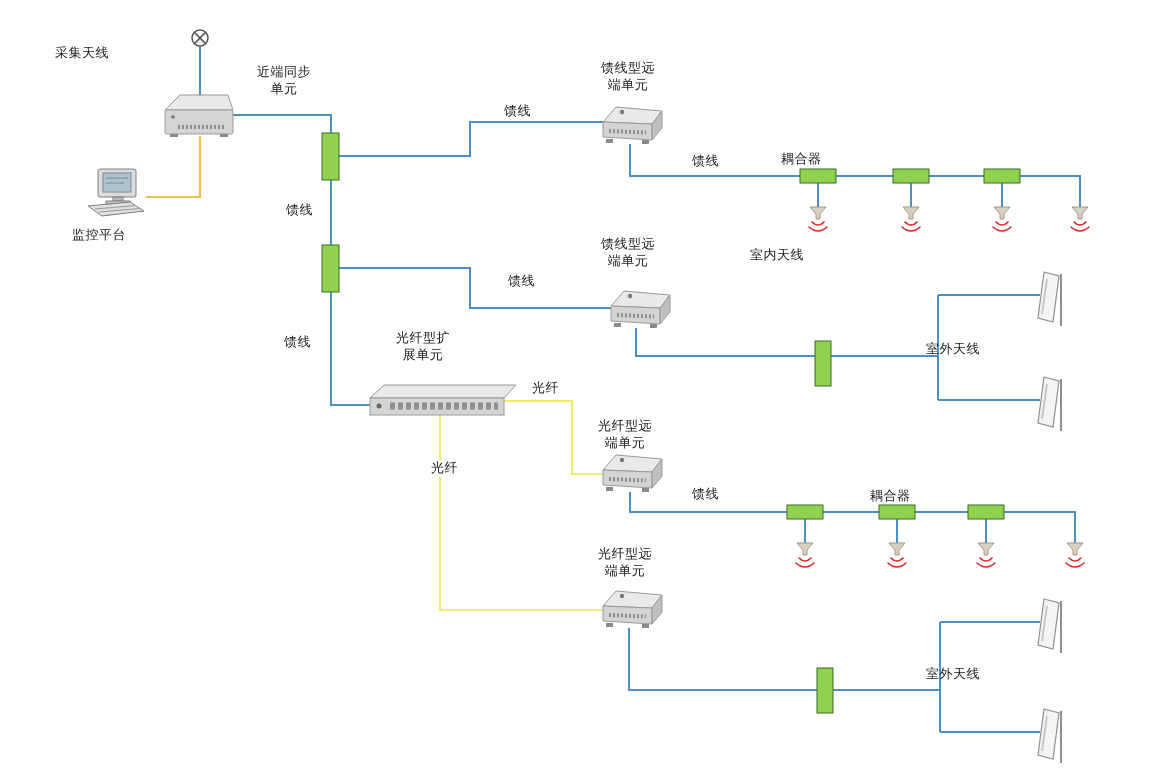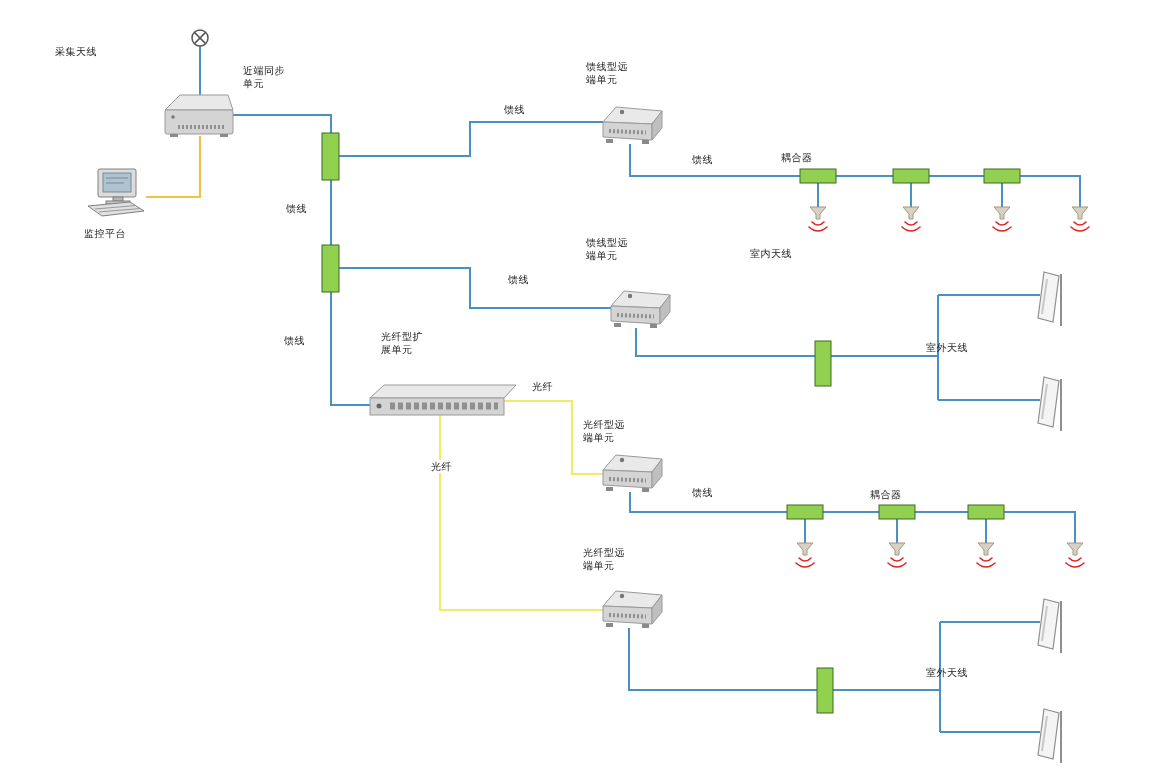--- a/index.html
+++ b/index.html
@@ -2,27 +2,27 @@
 <html style="--feeder-line: #4a90c2; --fiber-line: #f2ea6a; --monitor-link-line: #f0c24b; --coupler-fill: #92d050; --coupler-stroke: #3a6b21; --wave: #e02020; --device-light: #e9e9e9; --device-mid: #d4d4d4; --device-stroke: #9a9a9a; --label-color: #1a1a1a;"><head>
 <meta charset="utf-8">
 <style>
   * { box-sizing: border-box; margin: 0; padding: 0; }
   html, body { background: #ffffff; }
   body { font-family: "DejaVu Sans", "Liberation Sans", sans-serif; }
   .canvas { position: relative; width: 1156px; height: 778px; background: #ffffff; overflow: hidden; }
   .layer { position: absolute; left: 0; top: 0; }
   .lbl {
     position: absolute;
-    font-size: 10px;
+    font-size: 13px;
     line-height: 1.3;
     color: var(--label-color, #1a1a1a);
     white-space: pre-line;
     letter-spacing: 0.5px;
   }
-  .lbl.c { }
+  .lbl.c { text-align: center; }
   .lbl.bg { background: #ffffff; padding: 0 1px; }
 
   .feeder    { fill: none; stroke: var(--feeder-line, #4a90c2); stroke-width: 2; }
   .fiber-l   { fill: none; stroke: var(--fiber-line, #f2ea6a); stroke-width: 2.2; }
   .monitor-l { fill: none; stroke: var(--monitor-link-line, #f0c24b); stroke-width: 2.2; }
   .coupler   { fill: var(--coupler-fill, #92d050); stroke: var(--coupler-stroke, #3a6b21); stroke-width: 1; }
   .dtop   { fill: var(--device-light, #e9e9e9); stroke: var(--device-stroke, #9a9a9a); stroke-width: 1; }
   .dfront { fill: var(--device-mid, #d4d4d4);  stroke: var(--device-stroke, #9a9a9a); stroke-width: 1; }
   .dside  { fill: #bfbfbf; stroke: var(--device-stroke, #9a9a9a); stroke-width: 1; }
   .dfoot  { fill: #8a8a8a; }
@@ -144,21 +144,21 @@
 
     <use href="#outdoor-antenna" x="1038" y="272"></use>
     <use href="#outdoor-antenna" x="1038" y="377"></use>
     <use href="#outdoor-antenna" x="1038" y="599"></use>
     <use href="#outdoor-antenna" x="1038" y="709"></use>
   </svg>
 
   <div class="lbl" style="left:55px;  top:45px;">采集天线</div>
   <div class="lbl c" style="left:243px; top:64px;  width:82px;">近端同步
 单元</div>
-  <div class="lbl" style="left:84px;  top:227px;">监控平台</div>
+  <div class="lbl" style="left:72px;  top:227px;">监控平台</div>
 
   <div class="lbl" style="left:504px; top:103px;">馈线</div>
   <div class="lbl c" style="left:586px; top:60px;  width:84px;">馈线型远
 端单元</div>
   <div class="lbl" style="left:692px; top:153px;">馈线</div>
   <div class="lbl" style="left:781px; top:151px;">耦合器</div>
   <div class="lbl" style="left:750px; top:247px;text-align:right;">室内天线</div>
 
   <div class="lbl" style="left:286px; top:202px;">馈线</div>
   <div class="lbl c" style="left:586px; top:236px; width:84px;">馈线型远

